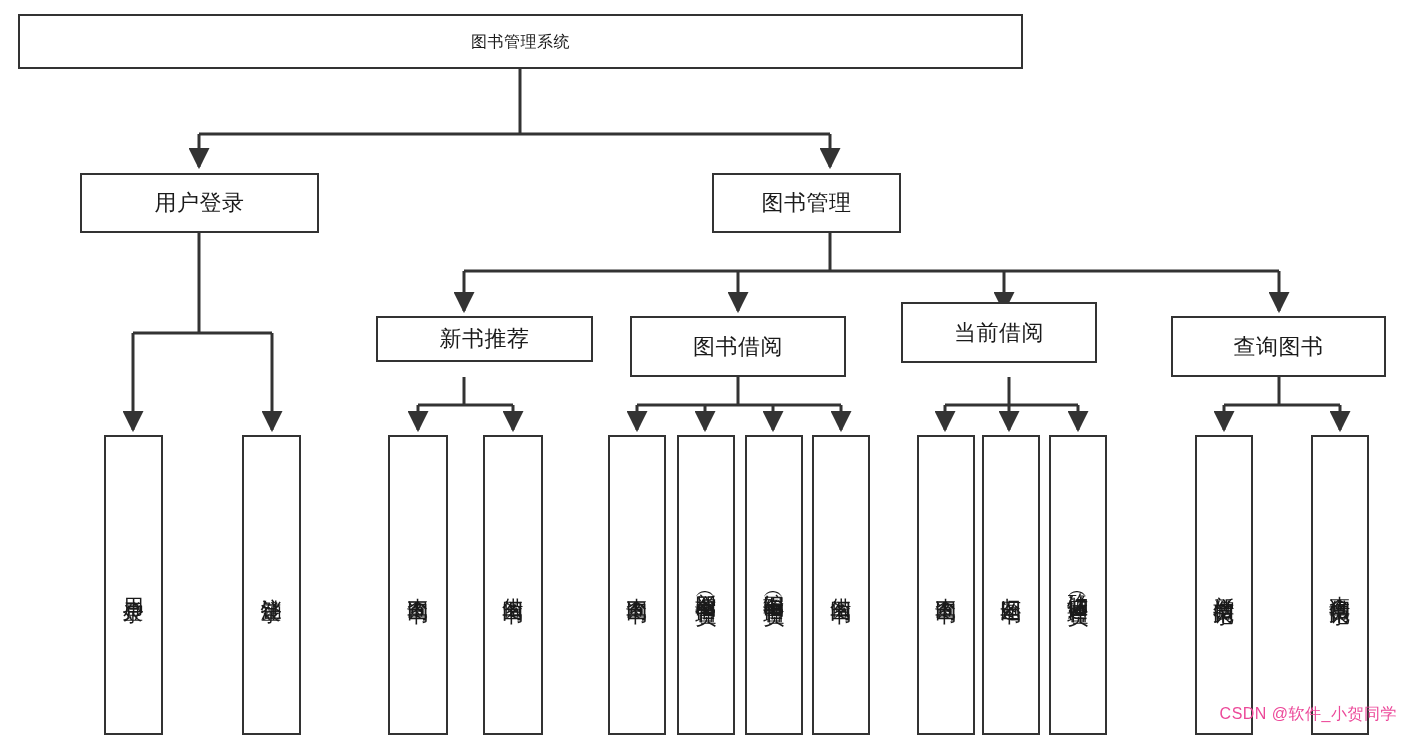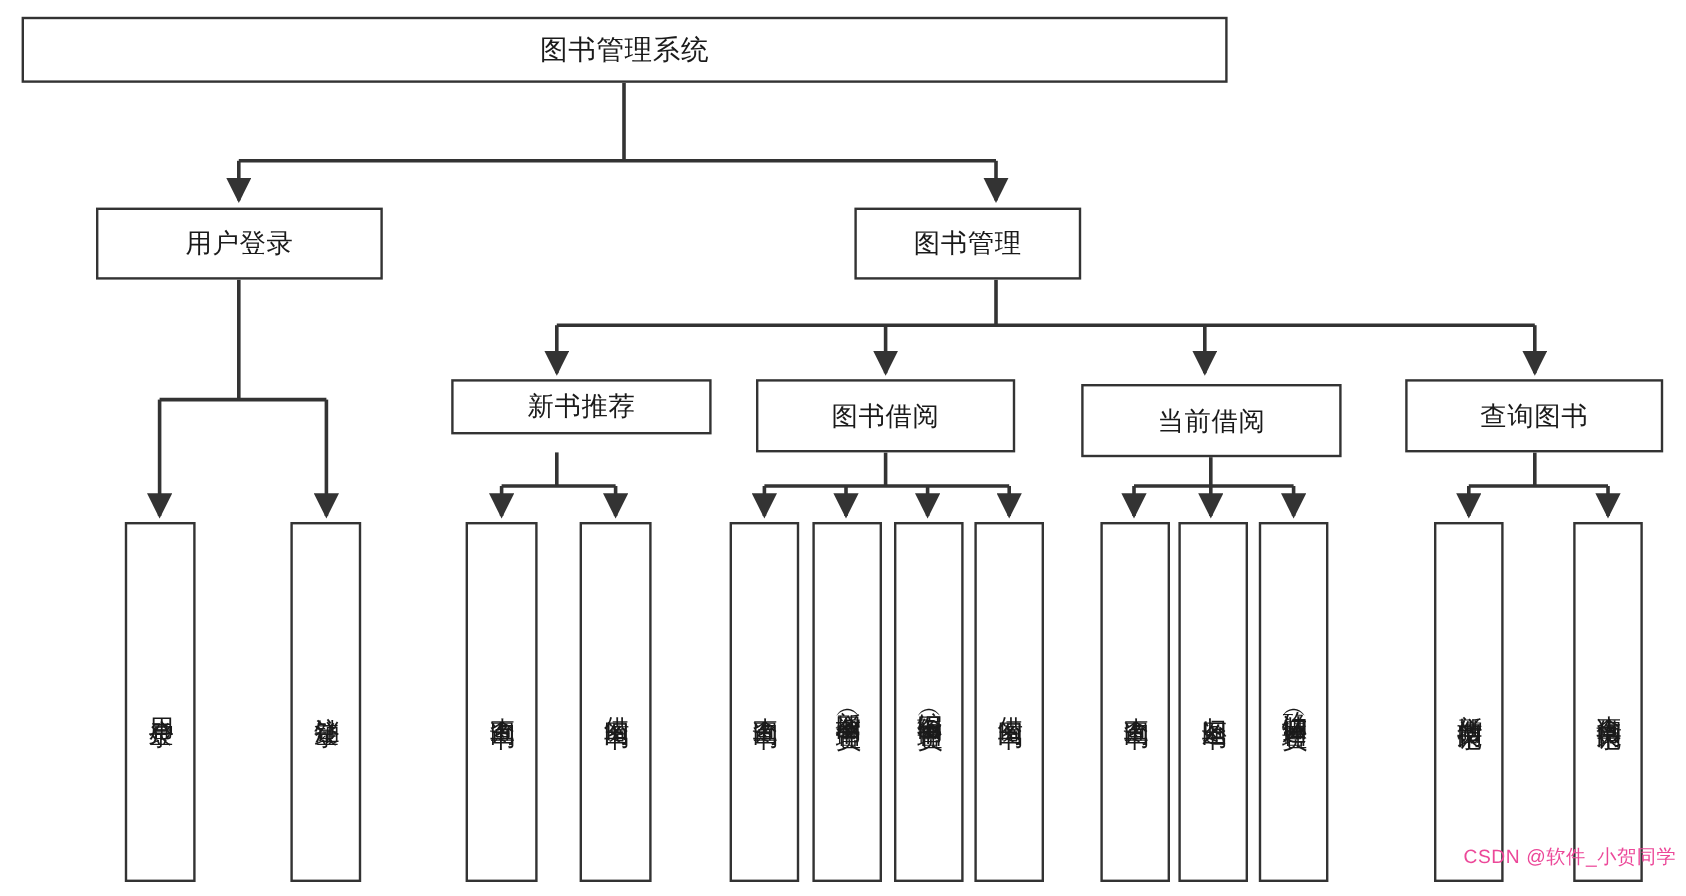--- a/index.html
+++ b/index.html
@@ -41,21 +41,21 @@
   .node .lbl {
     display: block;
     line-height: 1.25;
     letter-spacing: 0.5px;
   }
   .node.horizontal .lbl {
     font-size: 22px;
     writing-mode: horizontal-tb;
   }
   .node.root .lbl {
-    font-size: 23px;
+    font-size: 16px;
   }
   .node.vertical {
     align-items: center;
     justify-content: center;
   }
   .node.vertical .lbl {
     writing-mode: vertical-rl;
     text-orientation: upright;
     font-size: 21px;
     line-height: 1.32;
@@ -138,21 +138,21 @@
   <div class="node horizontal" style="left:712px; top:173px; width:189px; height:60px;">
     <span class="lbl">图书管理</span>
   </div>
 
   <div class="node horizontal" style="left:376px; top:316px; width:217px; height:46px;">
     <span class="lbl">新书推荐</span>
   </div>
   <div class="node horizontal" style="left:630px; top:316px; width:216px; height:61px;">
     <span class="lbl">图书借阅</span>
   </div>
-  <div class="node horizontal" style="left:901px; top:320px; width:217px; height:61px;">
+  <div class="node horizontal" style="left:901px; top:302px; width:196px; height:61px;">
     <span class="lbl">当前借阅</span>
   </div>
   <div class="node horizontal" style="left:1171px; top:316px; width:215px; height:61px;">
     <span class="lbl">查询图书</span>
   </div>
 
   <div class="node vertical" style="left:104px; top:435px; width:59px; height:300px;">
     <span class="lbl">用户登录</span>
   </div>
   <div class="node vertical" style="left:242px; top:435px; width:59px; height:300px;">

